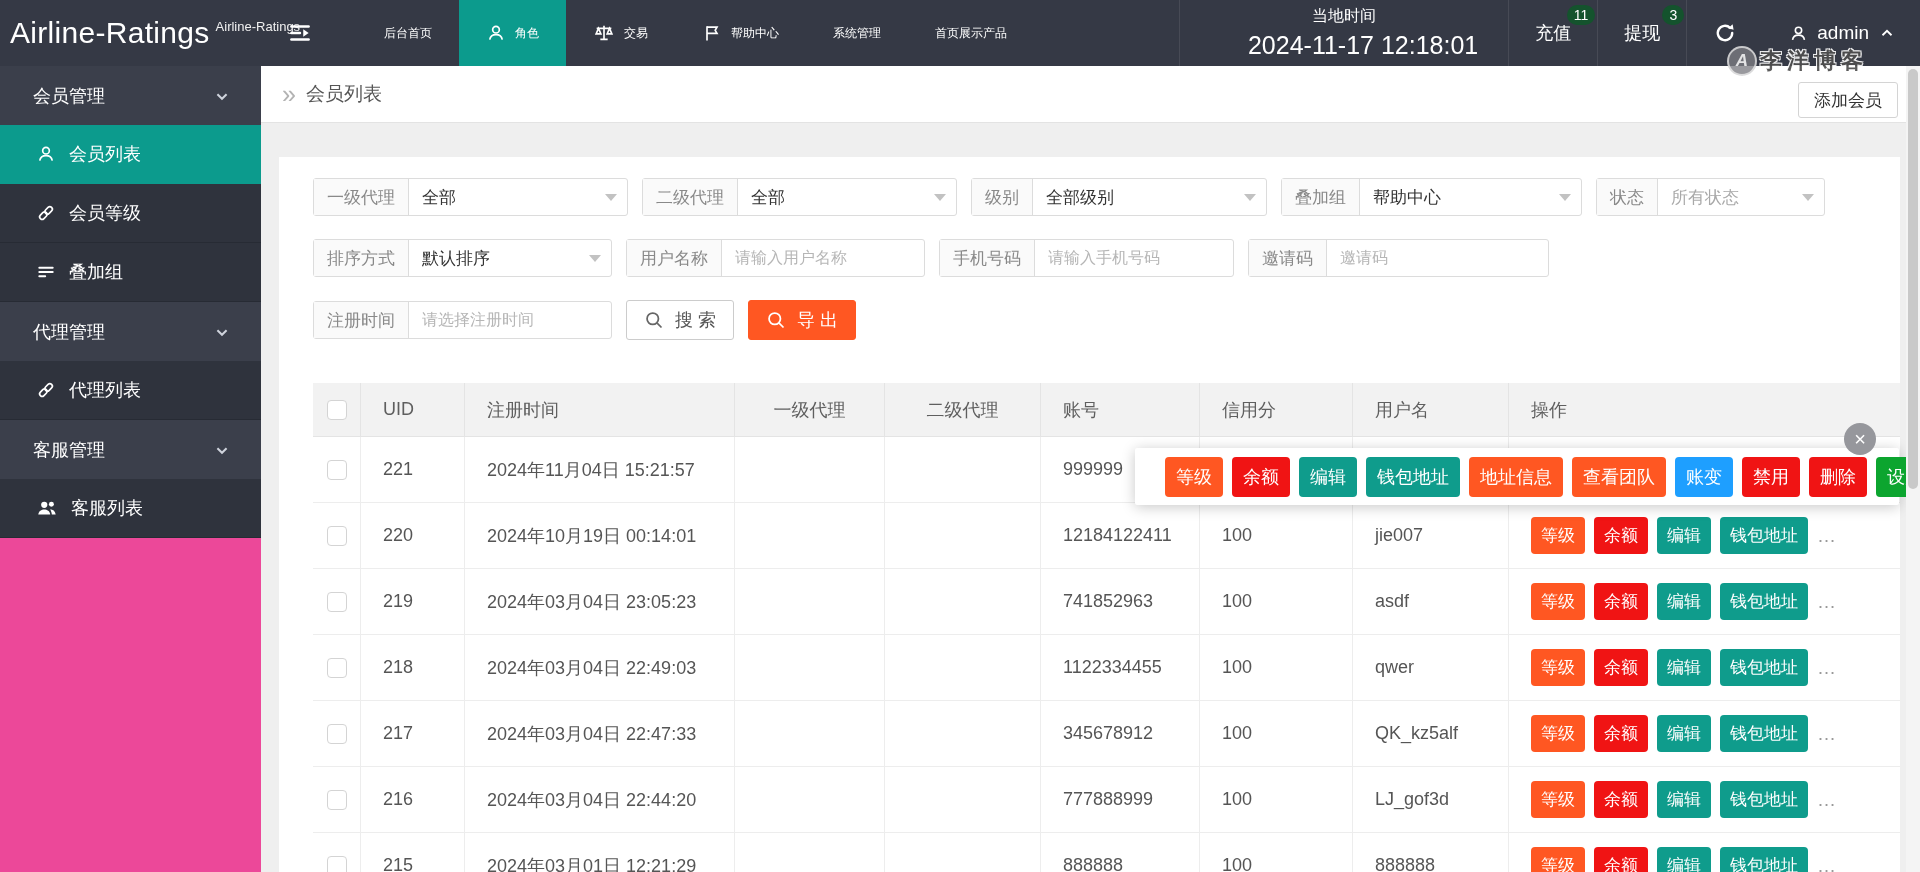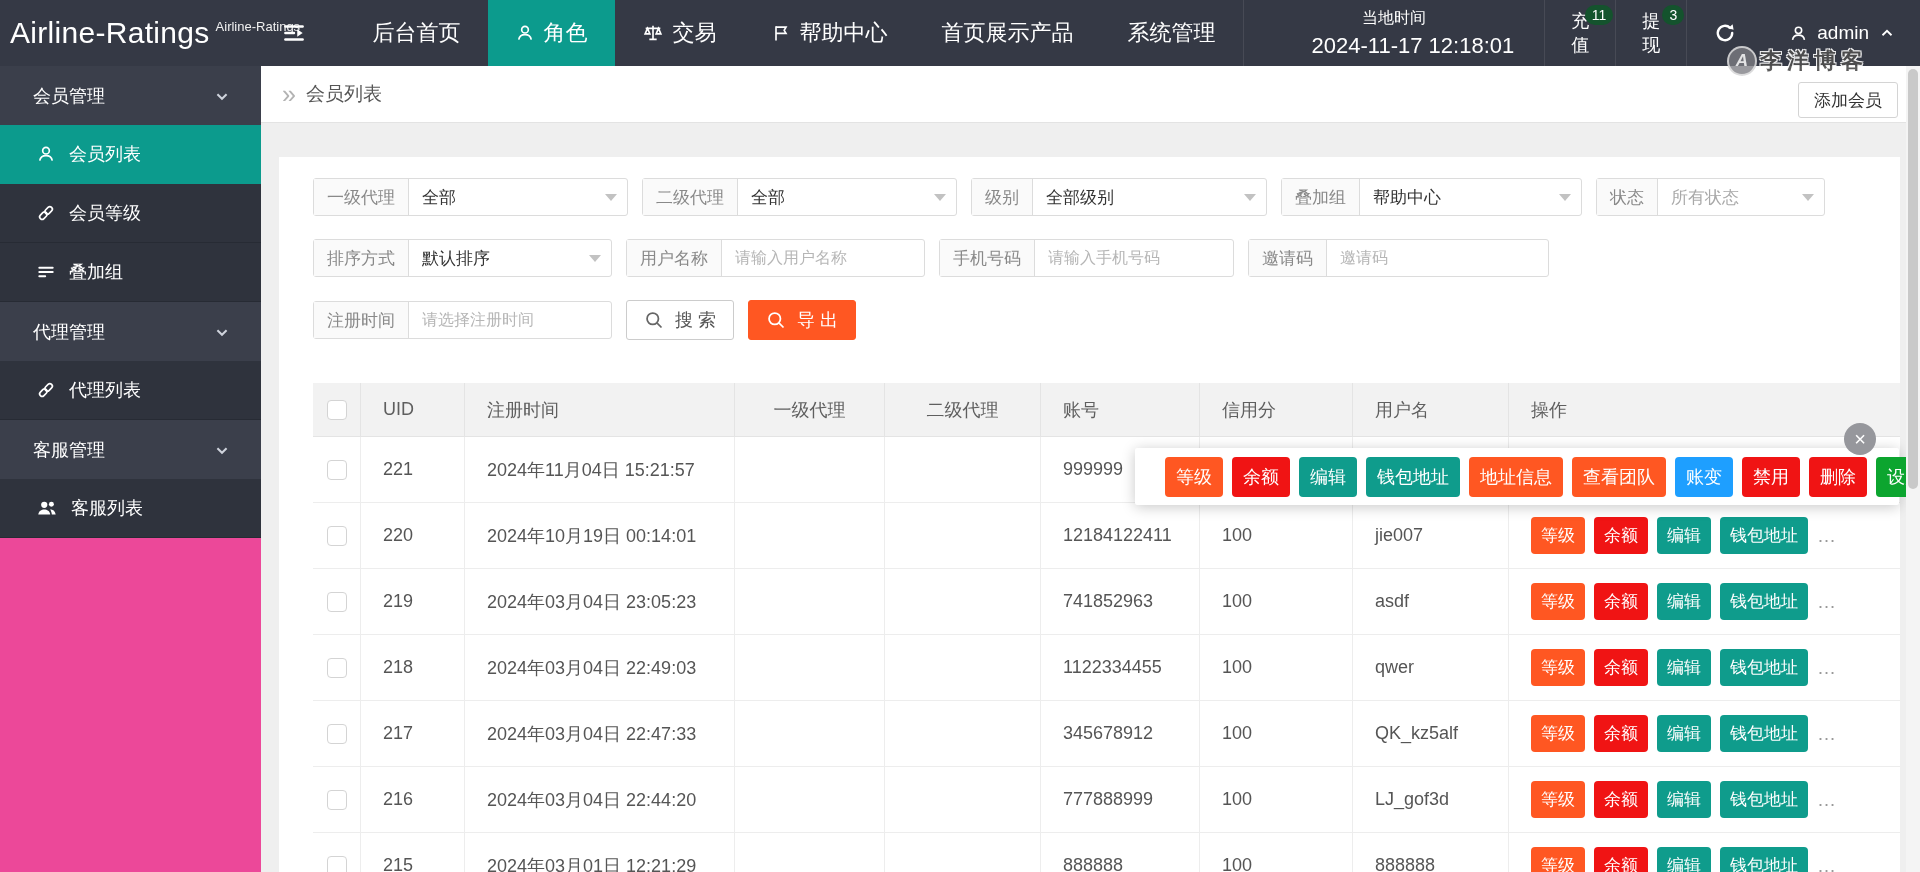--- a/index.html
+++ b/index.html
@@ -7,26 +7,26 @@
   body { font-family:"Liberation Sans","DejaVu Sans",sans-serif; }
   .app { position:relative; width:1920px; height:872px; overflow:hidden; background:#efefef; }
 
   
   .navbar { position:absolute; top:0; left:0; right:0; height:66px; background:#353945; display:flex; align-items:stretch; color:#fff; z-index:30; }
   .logo-wrap { width:261px; display:flex; align-items:center; padding-left:10px; }
   .logo-main { font-size:30px; color:#fff; letter-spacing:.3px; white-space:nowrap; }
   .logo-sup { font-size:13px; color:#f0f0f0; margin:-14px 0 0 6px; white-space:nowrap; }
   .menu-toggle { display:flex; align-items:center; justify-content:center; width:46px; margin-left:16px; cursor:pointer; }
   .nav-items { display:flex; align-items:stretch; margin-left:34px; }
-  .nav-item { display:flex; align-items:center; gap:9px; padding:0 27px; font-size:22px; cursor:pointer; white-space:nowrap; }
+  .nav-item { display:flex; align-items:center; gap:9px; padding:0 27px; font-size:12px; cursor:pointer; white-space:nowrap; }
   .nav-item.active { background:#0c9b8d; }
   .nav-right { margin-left:auto; display:flex; align-items:stretch; }
   .time-block { display:flex; flex-direction:column; align-items:center; justify-content:center; padding:0 30px; border-left:1px solid rgba(255,255,255,.09); }
   .time-label { font-size:16px; }
-  .time-value { font-size:22px; margin-top:4px; white-space:nowrap;margin-left:38px; }
+  .time-value { font-size:25px; margin-top:4px; white-space:nowrap;margin-left:38px; }
   .nav-cell { position:relative; display:flex; align-items:center; justify-content:center; padding:0 26px; font-size:18px; border-left:1px solid rgba(255,255,255,.09); cursor:pointer; }
   .admin-cell { border-left:none; gap:9px; padding-right:24px; }
   .badge { position:absolute; top:5px; right:2px; background:#14532d; color:#fff; font-size:14px; line-height:1; padding:3px 7px; border-radius:10px; }
 
   
   .sidebar { position:absolute; top:66px; left:0; width:261px; bottom:0; background:#ec4899; z-index:20; }
   .side-group { height:59px; display:flex; align-items:center; justify-content:space-between; padding:0 28px 0 33px; font-size:18px; color:#fff; background:#3b3f4b; cursor:pointer; }
   .side-item { height:59px; display:flex; align-items:center; gap:13px; padding-left:36px; font-size:18px; color:#fff; background:#2f333d; border-bottom:1px solid #272b34; cursor:pointer; }
   .side-item.active { background:#0c9b8d; border-bottom-color:#0c9b8d; }
 
@@ -120,24 +120,24 @@
         <span>交易</span>
       </div>
       <div class="nav-item">
         <svg width="20" height="20" viewBox="0 0 24 24" fill="none" stroke="#fff" stroke-width="2">
           <path d="M6 21V4"></path>
             <path d="M6 5h12l-2.2 3.8L18 12.5H6"></path>
         </svg>
         <span>帮助中心</span>
       </div>
       <div class="nav-item">
+        <span>系统管理</span>
+      </div>
+      <div class="nav-item">
         <span>首页展示产品</span>
-      </div>
-      <div class="nav-item">
-        <span>系统管理</span>
       </div>
     </nav>
     <div class="nav-right">
       <div class="time-block">
         <span class="time-label">当地时间</span>
         <span class="time-value">2024-11-17 12:18:01</span>
       </div>
       <div class="nav-cell">
         <span>充值</span>
         <span class="badge">11</span>

